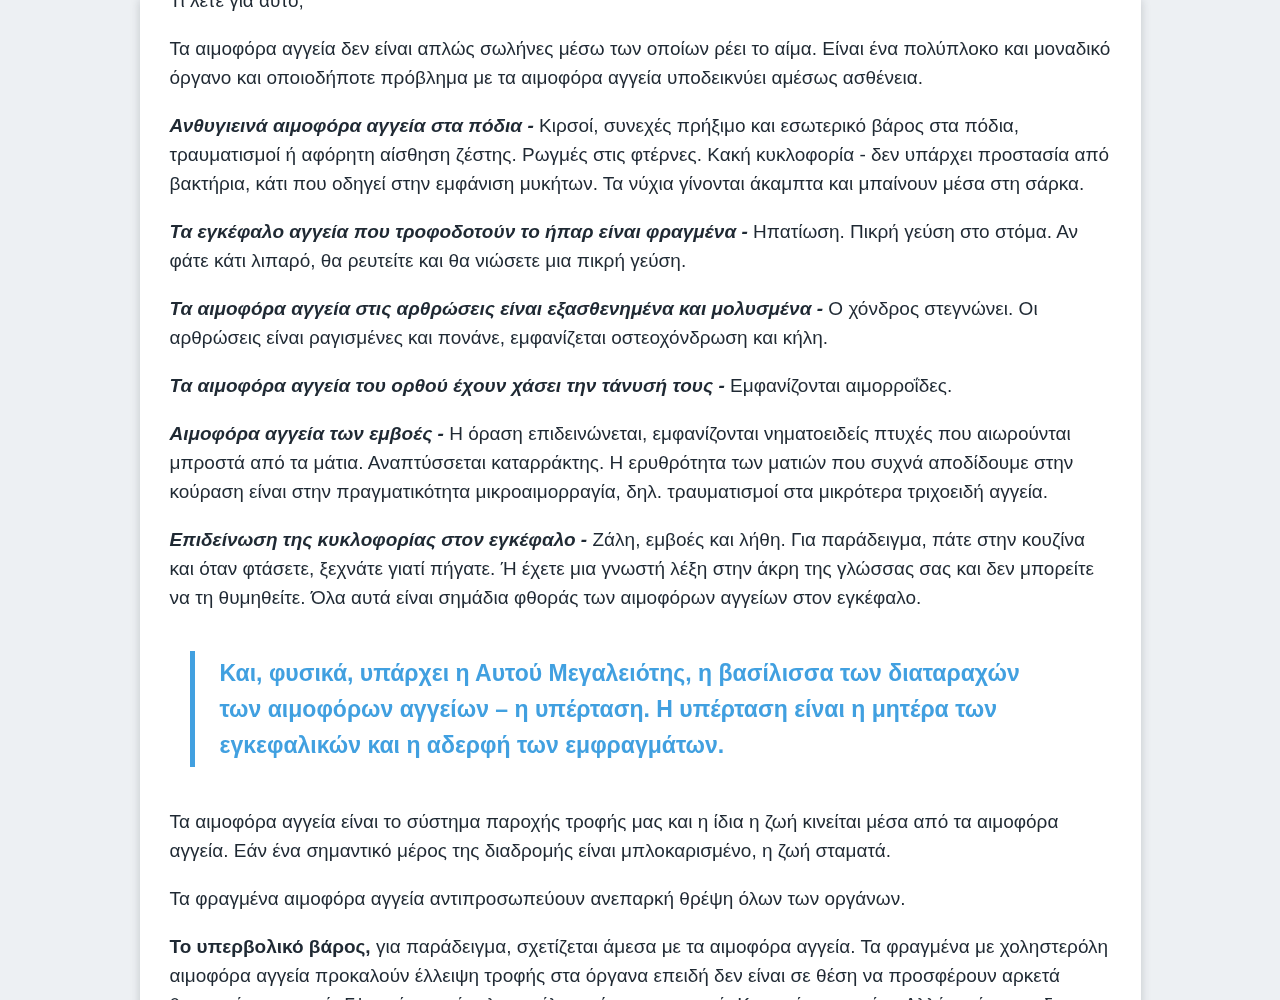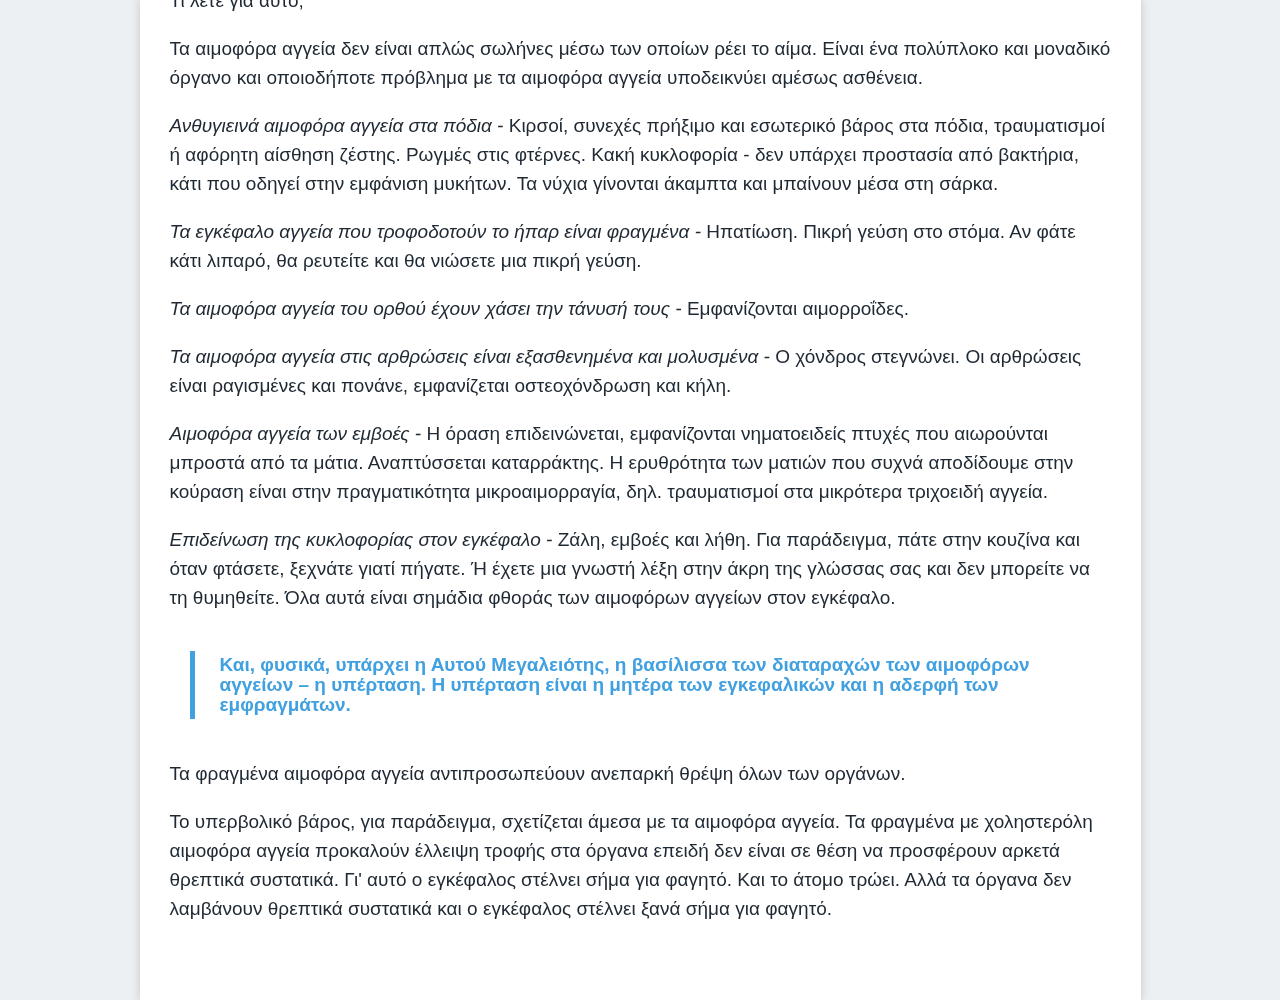--- a/index.html
+++ b/index.html
@@ -24,36 +24,36 @@
   .para {
     color: var(--text_color, #1f2933);
     font-size: 19px;
     line-height: 29px;
     margin: 0 0 19px 0;
   }
   .para.clip-top {
     margin-top: -14px; 
   }
   .lead-bi {
-    font-weight: normal;
+    font-weight: bold;
     font-style: italic;
   }
   .lead-b {
-    font-weight: normal;
+    font-weight: bold;
   }
   .para.bold-para {
     font-weight: normal;
   }
   blockquote.quote {
     margin: 39px 65px 40px 20px;
     border-left: 5px solid var(--accent_blue, #41a0e0);
     padding: 4px 0 4px 25px;
     color: var(--accent_blue, #41a0e0);
-    font-size: 19px;
-    line-height: 20px;
+    font-size: 23px;
+    line-height: 36px;
     font-weight: bold;
   }
 </style>
 </head>
 <body>
 
 <div class="card">
 
   <p class="para clip-top">
     <span>Τι λέτε για αυτό;</span>
@@ -65,39 +65,42 @@
 
   <p class="para">
     <span class="lead-bi">Ανθυγιεινά αιμοφόρα αγγεία στα πόδια - </span><span>Κιρσοί, συνεχές πρήξιμο και εσωτερικό βάρος στα πόδια, τραυματισμοί ή αφόρητη αίσθηση ζέστης. Ρωγμές στις φτέρνες. Κακή κυκλοφορία - δεν υπάρχει προστασία από βακτήρια, κάτι που οδηγεί στην εμφάνιση μυκήτων. Τα νύχια γίνονται άκαμπτα και μπαίνουν μέσα στη σάρκα.</span>
   </p>
 
   <p class="para">
     <span class="lead-bi">Τα εγκέφαλο αγγεία που τροφοδοτούν το ήπαρ είναι φραγμένα - </span><span>Ηπατίωση. Πικρή γεύση στο στόμα. Αν φάτε κάτι λιπαρό, θα ρευτείτε και θα νιώσετε μια πικρή γεύση.</span>
   </p>
 
   <p class="para">
-    <span class="lead-bi">Τα αιμοφόρα αγγεία του ορθού έχουν χάσει την τάνυσή τους - </span><span>Εμφανίζονται αιμορροΐδες.</span>
+    <span class="lead-bi">Τα αιμοφόρα αγγεία στις αρθρώσεις είναι εξασθενημένα και μολυσμένα - </span><span>Ο χόνδρος στεγνώνει. Οι αρθρώσεις είναι ραγισμένες και πονάνε, εμφανίζεται οστεοχόνδρωση και κήλη.</span>
   </p>
 
   <p class="para">
-    <span class="lead-bi">Τα αιμοφόρα αγγεία στις αρθρώσεις είναι εξασθενημένα και μολυσμένα - </span><span>Ο χόνδρος στεγνώνει. Οι αρθρώσεις είναι ραγισμένες και πονάνε, εμφανίζεται οστεοχόνδρωση και κήλη.</span>
+    <span class="lead-bi">Τα αιμοφόρα αγγεία του ορθού έχουν χάσει την τάνυσή τους - </span><span>Εμφανίζονται αιμορροΐδες.</span>
   </p>
 
   <p class="para">
     <span class="lead-bi">Αιμοφόρα αγγεία των εμβοές - </span><span>Η όραση επιδεινώνεται, εμφανίζονται νηματοειδείς πτυχές που αιωρούνται μπροστά από τα μάτια. Αναπτύσσεται καταρράκτης. Η ερυθρότητα των ματιών που συχνά αποδίδουμε στην κούραση είναι στην πραγματικότητα μικροαιμορραγία, δηλ. τραυματισμοί στα μικρότερα τριχοειδή αγγεία.</span>
   </p>
 
   <p class="para">
     <span class="lead-bi">Επιδείνωση της κυκλοφορίας στον εγκέφαλο - </span><span>Ζάλη, εμβοές και λήθη. Για παράδειγμα, πάτε στην κουζίνα και όταν φτάσετε, ξεχνάτε γιατί πήγατε. Ή έχετε μια γνωστή λέξη στην άκρη της γλώσσας σας και δεν μπορείτε να τη θυμηθείτε. Όλα αυτά είναι σημάδια φθοράς των αιμοφόρων αγγείων στον εγκέφαλο.</span>
   </p>
 
   <blockquote class="quote">
     <span>Και, φυσικά, υπάρχει η Αυτού Μεγαλειότης, η βασίλισσα των διαταραχών των αιμοφόρων αγγείων – η υπέρταση. Η υπέρταση είναι η μητέρα των εγκεφαλικών και η αδερφή των εμφραγμάτων.</span>
   </blockquote>
 
+  <p class="para">
+    <span>Τα αιμοφόρα αγγεία είναι το σύστημα παροχής τροφής μας και η ίδια η ζωή κινείται μέσα από τα αιμοφόρα αγγεία. Εάν ένα σημαντικό μέρος της διαδρομής είναι μπλοκαρισμένο, η ζωή σταματά.</span>
+  </p>
 
   <p class="para bold-para">
     <span>Τα φραγμένα αιμοφόρα αγγεία αντιπροσωπεύουν ανεπαρκή θρέψη όλων των οργάνων.</span>
   </p>
 
   <p class="para">
     <span class="lead-b">Το υπερβολικό βάρος,</span><span> για παράδειγμα, σχετίζεται άμεσα με τα αιμοφόρα αγγεία. Τα φραγμένα με χοληστερόλη αιμοφόρα αγγεία προκαλούν έλλειψη τροφής στα όργανα επειδή δεν είναι σε θέση να προσφέρουν αρκετά θρεπτικά συστατικά. Γι' αυτό ο εγκέφαλος στέλνει σήμα για φαγητό. Και το άτομο τρώει. Αλλά τα όργανα δεν λαμβάνουν θρεπτικά συστατικά και ο εγκέφαλος στέλνει ξανά σήμα για φαγητό.</span>
   </p>
 
 </div>

